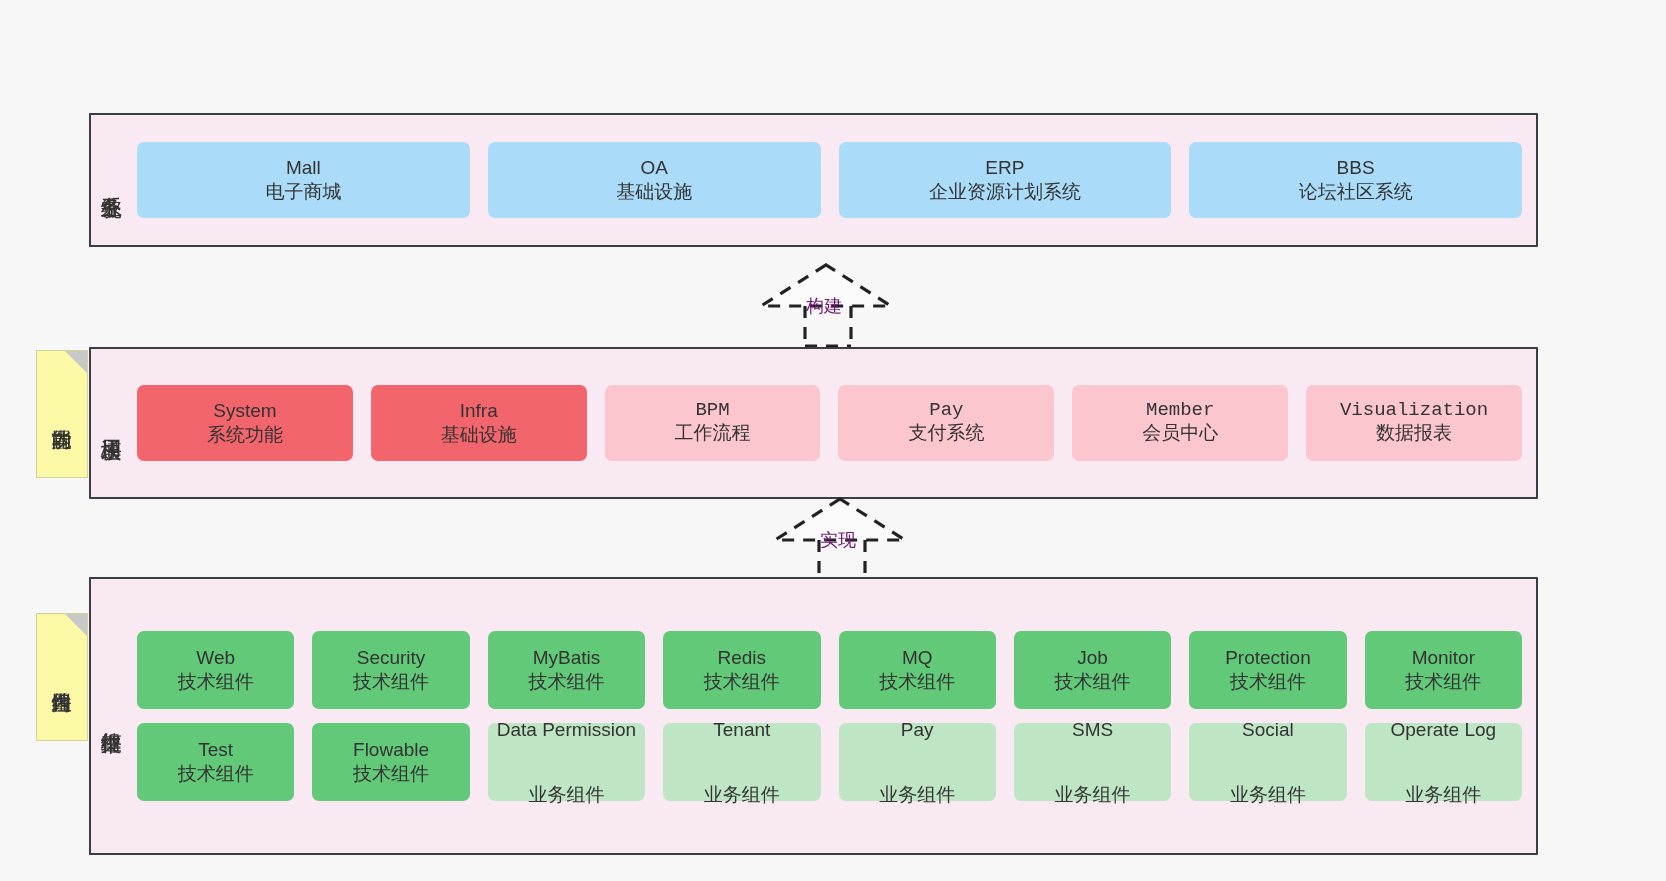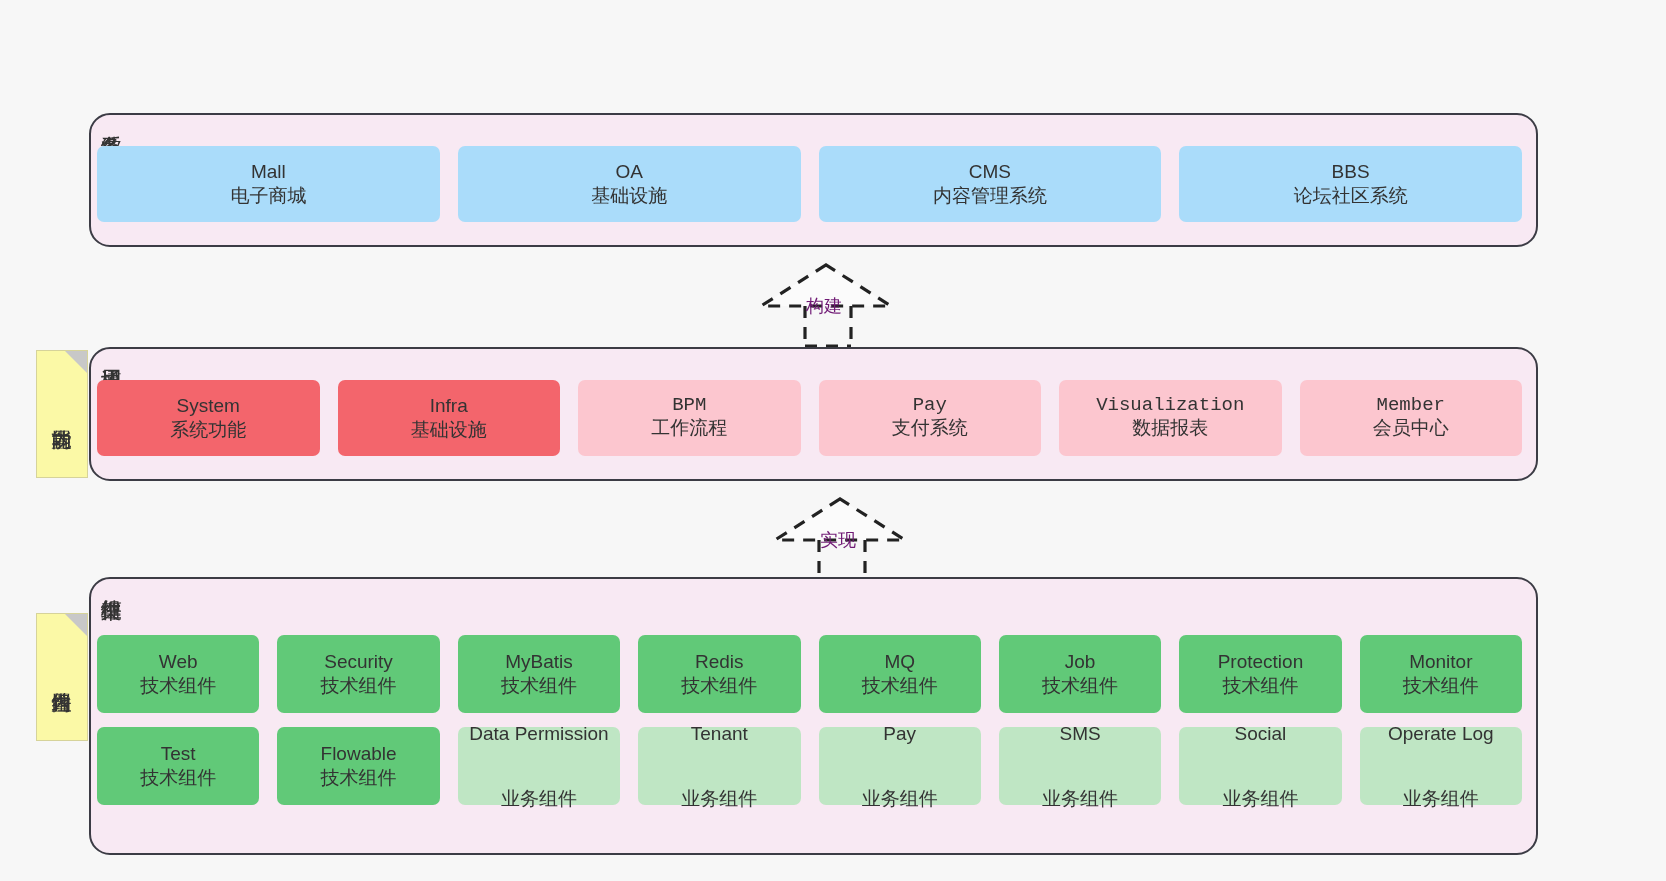--- a/index.html
+++ b/index.html
@@ -21,23 +21,23 @@
     width: 1666px;
     height: 881px;
   }
 
   
   .layer {
     position: absolute;
     box-sizing: border-box;
     background: #f8e9f3;
     border: 2px solid #3c3c45;
-    border-radius: 21px;
-    display: flex;
-    flex-direction: column;
+    border-radius: 1px;
+    display: flex;
+    flex-direction: row;
     align-items: stretch;
   }
 
   
   .layer-title {
     flex: 0 0 auto;
     width: 40px;
     display: flex;
     align-items: center;
     justify-content: center;
@@ -151,22 +151,22 @@
       <div class="box-row">
         <div class="box blue">
           <span class="b-title">Mall</span>
           <span class="b-sub">电子商城</span>
         </div>
         <div class="box blue">
           <span class="b-title">OA</span>
           <span class="b-sub">基础设施</span>
         </div>
         <div class="box blue">
-          <span class="b-title">CMS</span>
-          <span class="b-sub">内容管理系统</span>
+          <span class="b-title">ERP</span>
+          <span class="b-sub">企业资源计划系统</span>
         </div>
         <div class="box blue">
           <span class="b-title">BBS</span>
           <span class="b-sub">论坛社区系统</span>
         </div>
       </div>
     </div>
   </div>
 
   <div class="arrow" style="left:758px; top:258px; width:150px; height:90px;">
@@ -179,47 +179,47 @@
       <path d="M 47 88 L 93 88" fill="none" stroke="#222222" stroke-width="3.2" stroke-dasharray="12,9"></path>
     </svg>
     <span class="arrow-label" style="left:48px; top:36px;">构建</span>
   </div>
 
   <div class="note" style="left:36px; top:350px; width:52px; height:128px;">
     <span class="fold"></span>
     <span>内置功能</span>
   </div>
 
-  <div class="layer" id="layer-common" style="left:89px; top:347px; width:1449px; height:134px;">
+  <div class="layer" id="layer-common" style="left:89px; top:347px; width:1449px; height:152px;">
     <div class="layer-title">通用模块</div>
     <div class="layer-body">
       <div class="box-row">
         <div class="box red">
           <span class="b-title">System</span>
           <span class="b-sub">系统功能</span>
         </div>
         <div class="box red">
           <span class="b-title">Infra</span>
           <span class="b-sub">基础设施</span>
         </div>
         <div class="box pink">
           <span class="b-title">BPM</span>
           <span class="b-sub">工作流程</span>
         </div>
         <div class="box pink">
           <span class="b-title">Pay</span>
           <span class="b-sub">支付系统</span>
         </div>
         <div class="box pink">
+          <span class="b-title">Member</span>
+          <span class="b-sub">会员中心</span>
+        </div>
+        <div class="box pink">
           <span class="b-title">Visualization</span>
           <span class="b-sub">数据报表</span>
-        </div>
-        <div class="box pink">
-          <span class="b-title">Member</span>
-          <span class="b-sub">会员中心</span>
         </div>
       </div>
     </div>
   </div>
 
   <div class="arrow" style="left:772px; top:492px; width:150px; height:90px;">
     <svg width="150" height="90" viewBox="0 0 150 90">
       <path d="M 68 7 L 3 48 L 133 48 Z" fill="#fbfbfb" stroke="#222222" stroke-width="3.2" stroke-dasharray="12,9" stroke-linejoin="miter"></path>
       <path d="M 47 48 L 47 88" fill="none" stroke="#222222" stroke-width="3.2" stroke-dasharray="12,9"></path>
       <path d="M 93 48 L 93 88" fill="none" stroke="#222222" stroke-width="3.2" stroke-dasharray="12,9"></path>

